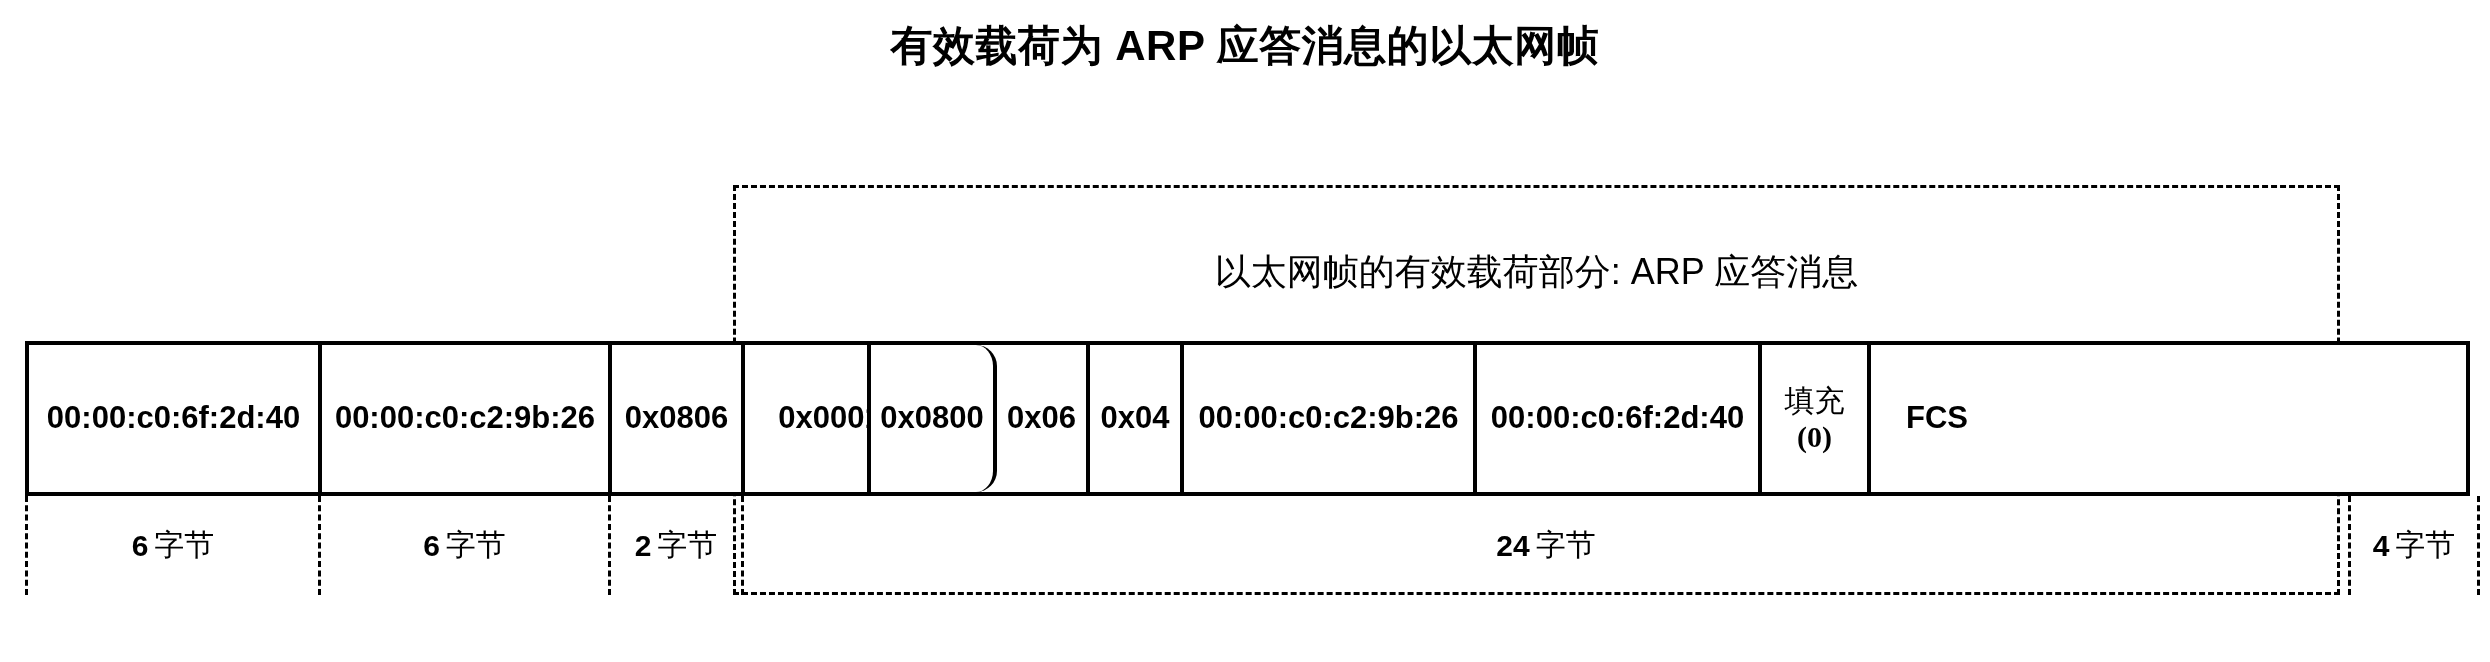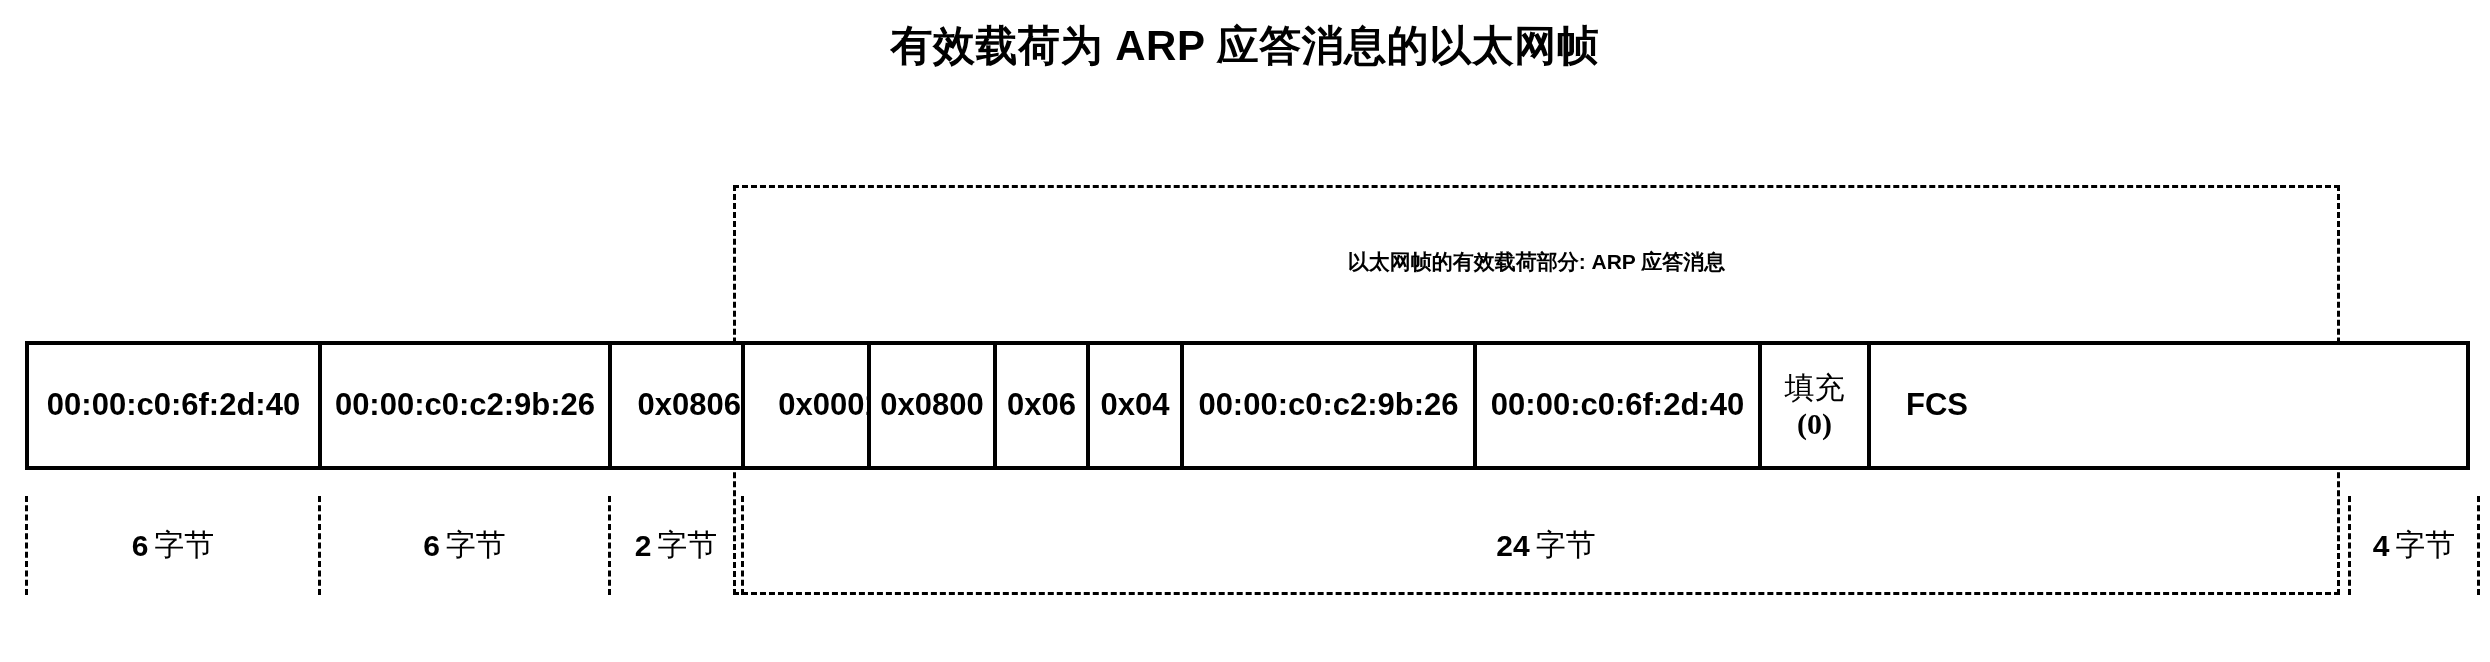--- a/index.html
+++ b/index.html
@@ -38,32 +38,32 @@
     height: 410px;
     border: 3px dashed #000000;
     box-sizing: border-box;
   }
   #payload-region-label {
     position: absolute;
     left: 733px;
     top: 248px;
     width: 1607px;
     text-align: center;
-    font-size: 21px;
-    font-weight: 700;
+    font-size: 36px;
+    font-weight: 400;
     white-space: nowrap;
   }
 
   
   #frame-table {
     position: absolute;
     left: 25px;
     top: 341px;
     width: 2445px;
-    height: 129px;
+    height: 155px;
     box-sizing: border-box;
     border: 4px solid #000000;
     display: flex;
     flex-direction: row;
     background: #ffffff;
   }
   .frame-cell {
     box-sizing: border-box;
     border-right: 4px solid #000000;
     display: flex;
@@ -117,27 +117,27 @@
 <div id="payload-region"></div>
 <div id="payload-region-label">以太网帧的有效载荷部分:  ARP 应答消息</div>
 
 <div id="frame-table">
     <div class="frame-cell" style="width: 293px; flex: 0 0 293px;">
       <span>00:00:c0:6f:2d:40</span>
     </div>
     <div class="frame-cell" style="width: 290px; flex: 0 0 290px;">
       <span>00:00:c0:c2:9b:26</span>
     </div>
-    <div class="frame-cell" style="width: 133px; flex: 0 0 133px; justify-content: flex-end;">
+    <div class="frame-cell" style="width: 133px; flex: 0 0 133px;">
       <span>0x0806</span>
     </div>
     <div class="frame-cell" style="width: 126px; flex: 0 0 126px; padding-left: 48px;">
       <span>0x0001</span>
     </div>
-    <div class="frame-cell" style="width: 126px; flex: 0 0 126px;">
+    <div class="frame-cell" style="width: 126px; flex: 0 0 126px; border-radius: 21px;">
       <span>0x0800</span>
     </div>
     <div class="frame-cell" style="width: 93px; flex: 0 0 93px;">
       <span>0x06</span>
     </div>
     <div class="frame-cell" style="width: 94px; flex: 0 0 94px;">
       <span>0x04</span>
     </div>
     <div class="frame-cell" style="width: 293px; flex: 0 0 293px;">
       <span>00:00:c0:c2:9b:26</span>

